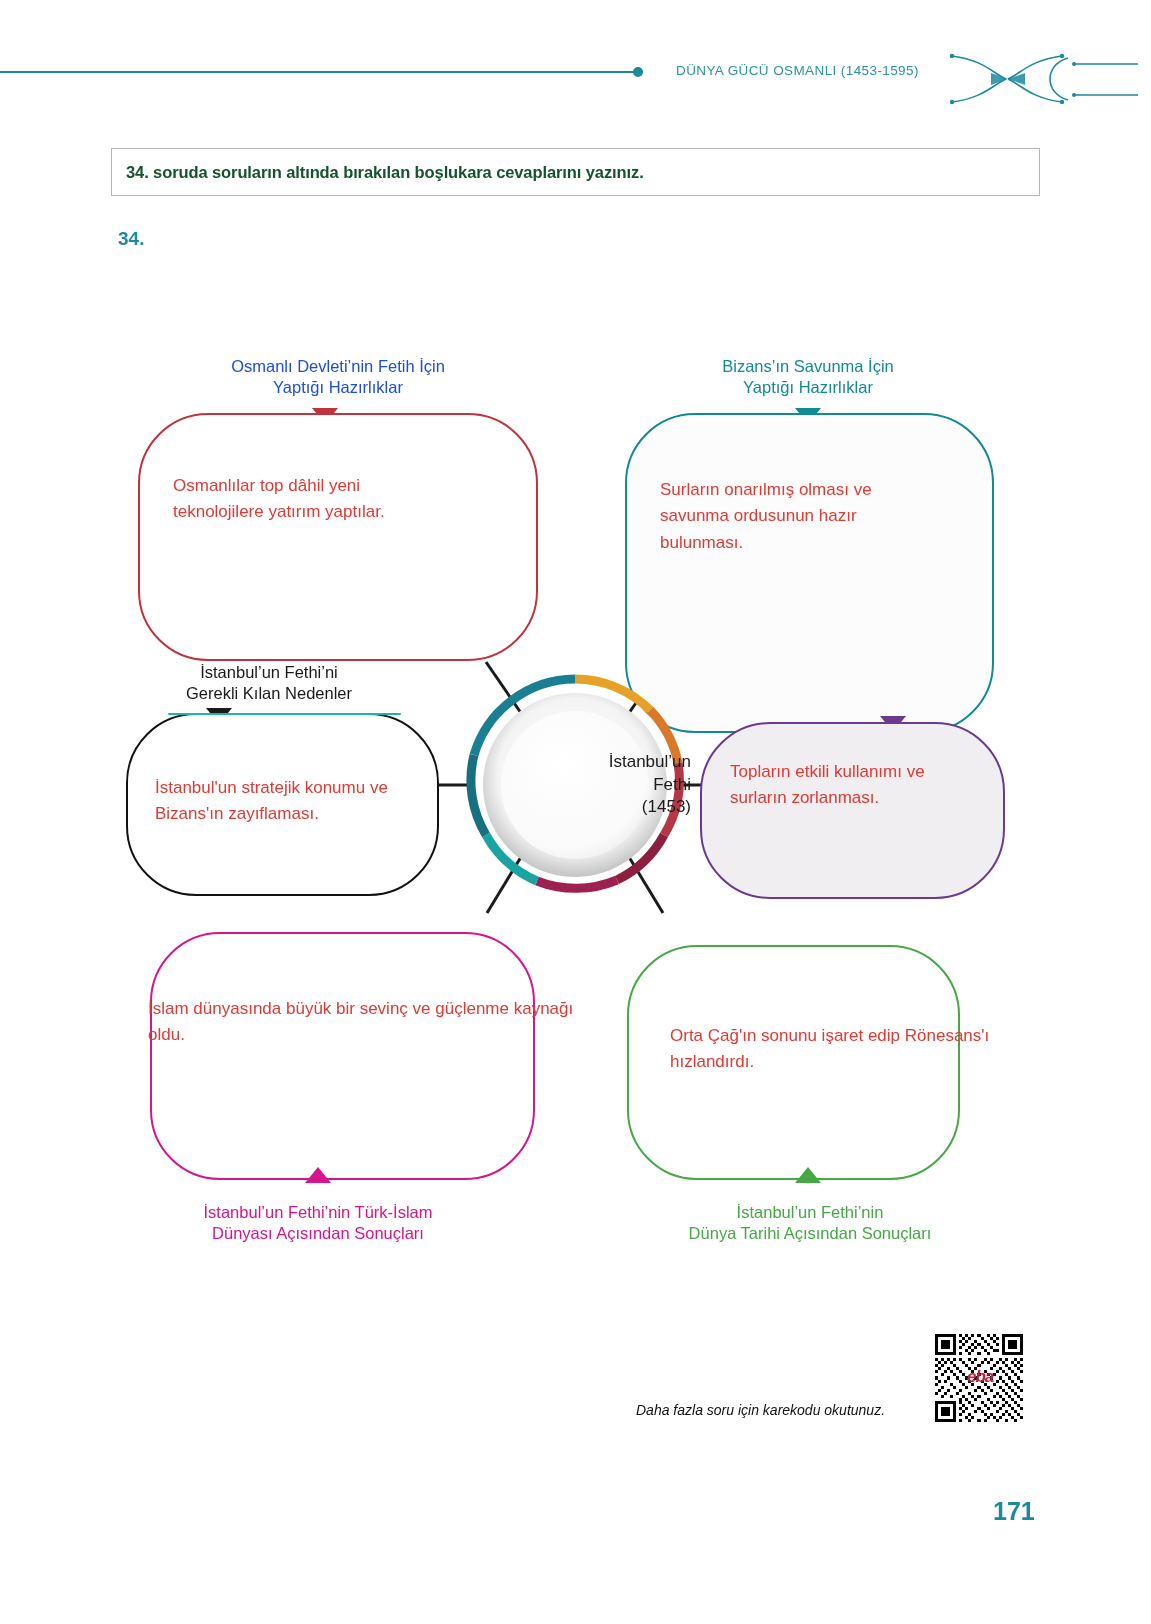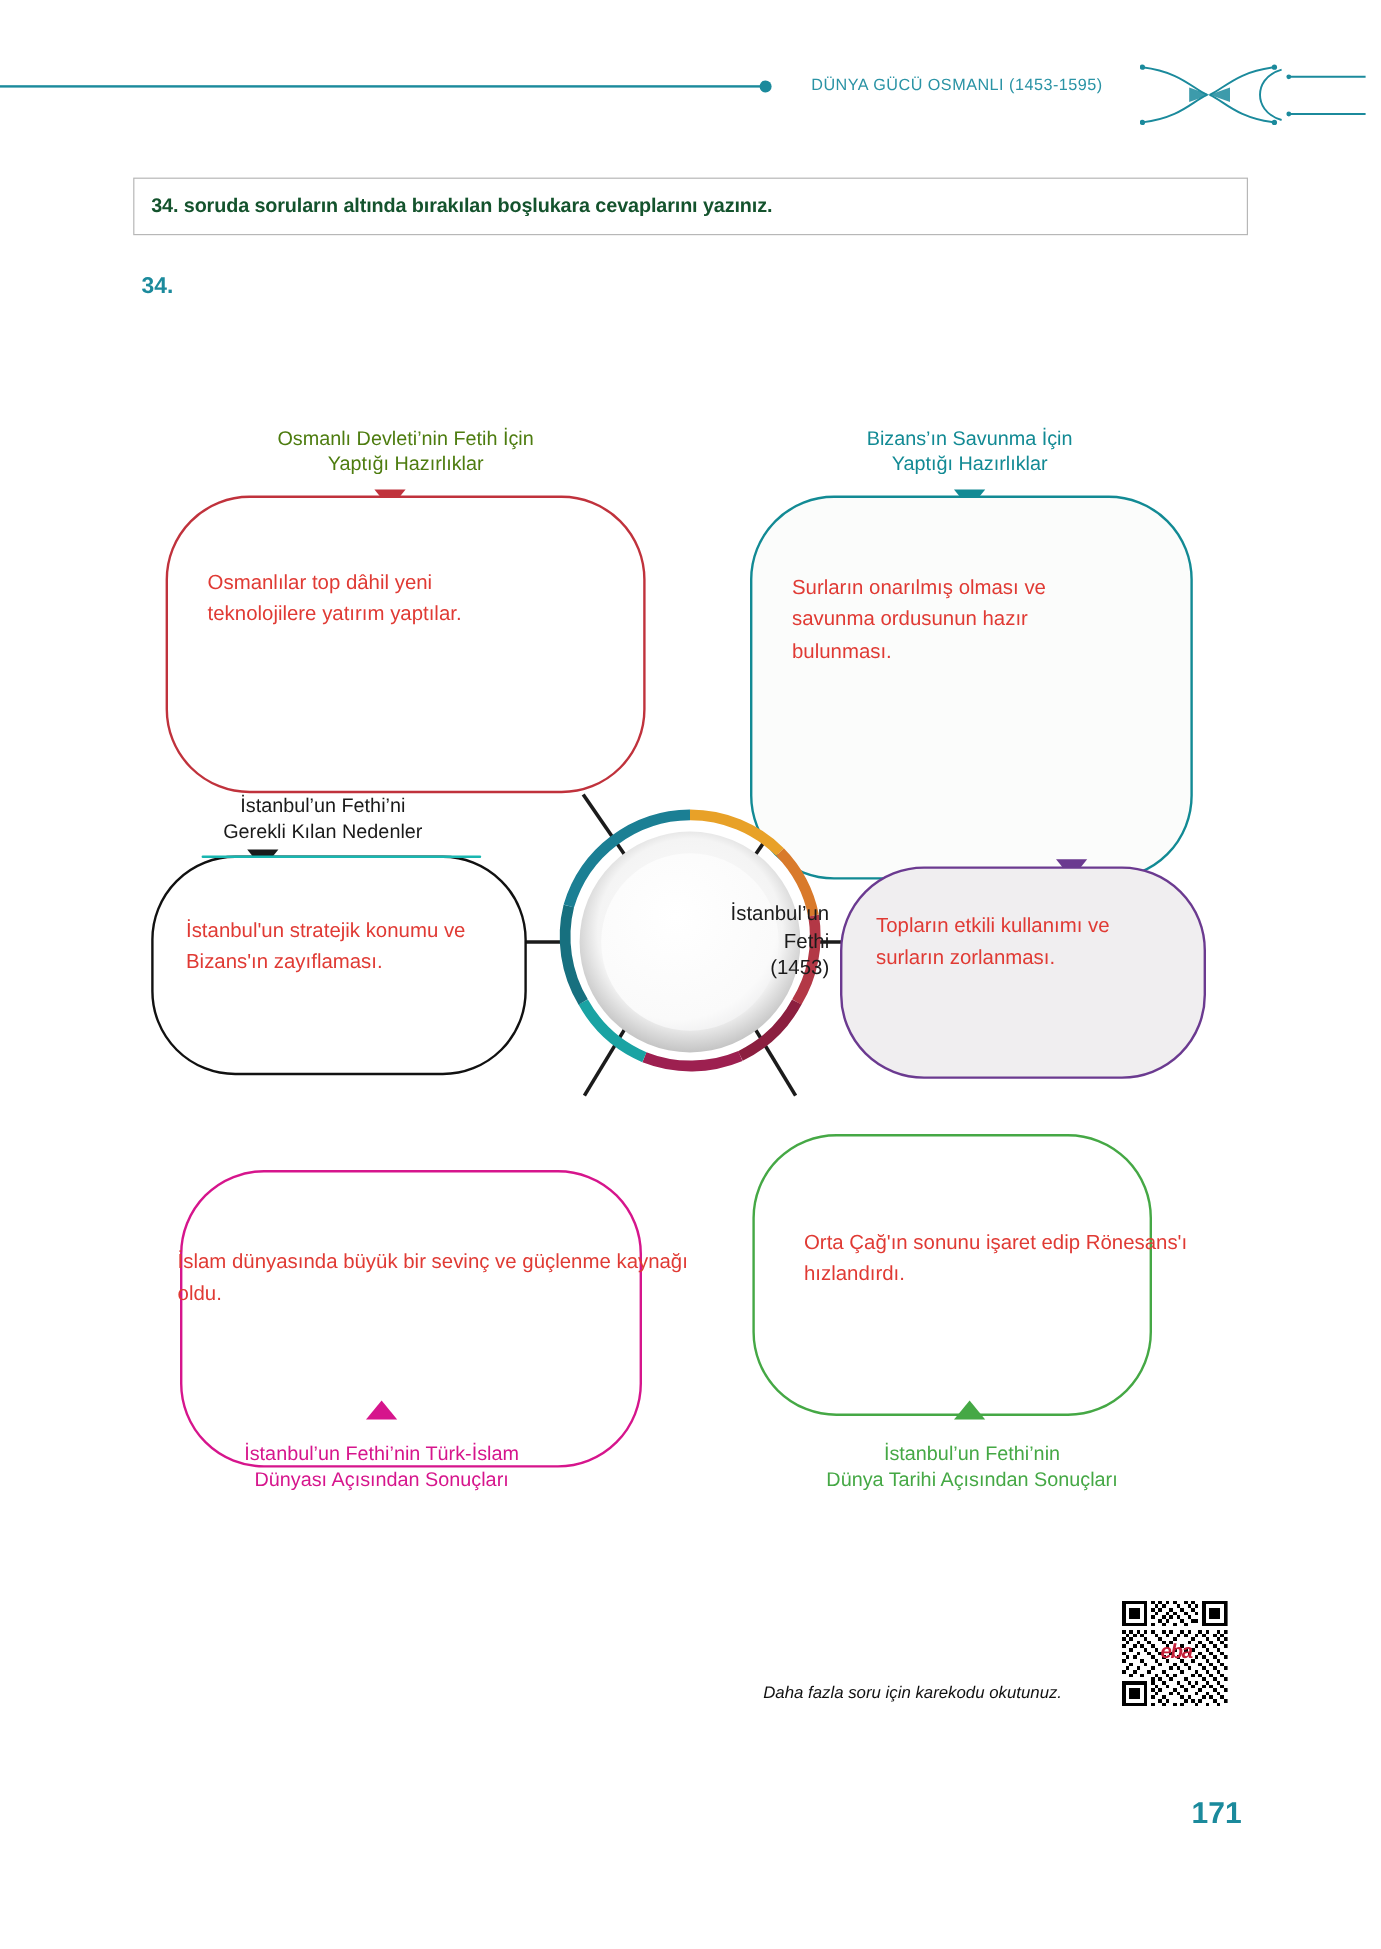--- a/index.html
+++ b/index.html
@@ -87,21 +87,21 @@
     background:#19b6b0; border-radius:2px;
   }
   
   #node-savas-taktikleri{
     left:700px; top:722px; width:305px; height:177px;
     border:2.2px solid #6b3a90; background:#f0eef0;
   }
   
   #node-turk-islam-sonuc{
     left:150px; top:932px; width:385px; height:248px;
-    border:2.2px solid #d6158c; background:#ffffff;margin-top:43px;
+    border:2.2px solid #d6158c; background:#ffffff;
   }
   
   #node-dunya-tarihi-sonuc{
     left:627px; top:945px; width:333px; height:235px;
     border:2.2px solid #45a845; background:#ffffff;
   }
   
   .center-wrap{ position:absolute; left:459px; top:669px; width:232px; height:232px;}
   .center-label{
     position:absolute; left:0; top:0; width:232px; height:232px;
@@ -170,40 +170,40 @@
     <g stroke="#1b1b1b" stroke-width="3" fill="none">
       <line x1="486" y1="662" x2="521" y2="713"></line>
       <line x1="664" y1="662" x2="629" y2="713"></line>
       <line x1="437" y1="785" x2="470" y2="785"></line>
       <line x1="680" y1="785" x2="713" y2="785"></line>
       <line x1="521" y1="857" x2="487" y2="913"></line>
       <line x1="629" y1="857" x2="663" y2="913"></line>
     </g>
   </svg>
 
-  <div class="lbl" style="left:178px;top:356px;width:320px;color:#4d7c0f;">Osmanlı Devleti’nin Fetih İçin
+  <div class="lbl" style="left:178px;top:356px;width:320px;color:#1d4ed8;">Osmanlı Devleti’nin Fetih İçin
 Yaptığı Hazırlıklar</div>
   <div class="tri down" style="left:312px;top:408px;border-top:16px solid #c0323c;"></div>
   <div class="node" id="node-osmanli-hazirlik">
     <div class="node-text" style="left:33px;top:58px;width:260px;">Osmanlılar top dâhil yeni teknolojilere yatırım yaptılar.</div>
   </div>
 
   <div class="lbl" style="left:648px;top:356px;width:320px;color:#128a94;">Bizans’ın Savunma İçin
 Yaptığı Hazırlıklar</div>
   <div class="tri down" style="left:795px;top:408px;border-top:16px solid #128a94;"></div>
   <div class="node" id="node-bizans-hazirlik">
     <div class="node-text" style="left:33px;top:62px;width:268px;">Surların onarılmış olması ve savunma ordusunun hazır bulunması.</div>
   </div>
 
   <div class="lbl" style="left:124px;top:662px;width:290px;color:#1a1a1a;">İstanbul’un Fethi’ni
 Gerekli Kılan Nedenler</div>
   <div class="tri down" style="left:206px;top:708px;border-top:16px solid #1a1a1a;"></div>
   <div class="node" id="node-gerekli-nedenler">
     <div class="topedge"></div>
-    <div class="node-text" style="left:27px;top:48px;width:282px;">İstanbul'un stratejik konumu ve Bizans'ın zayıflaması.</div>
+    <div class="node-text" style="left:27px;top:60px;width:282px;">İstanbul'un stratejik konumu ve Bizans'ın zayıflaması.</div>
   </div>
 
   <div class="tri down" style="left:880px;top:716px;border-top:16px solid #6b3a90;"></div>
   <div class="node" id="node-savas-taktikleri">
     <div class="node-text" style="left:28px;top:35px;width:254px;">Topların etkili kullanımı ve surların zorlanması.</div>
   </div>
 
   <div class="node" id="node-turk-islam-sonuc">
     <div class="node-text" style="left:-4px;top:62px;width:430px;">İslam dünyasında büyük bir sevinç ve güçlenme kaynağı oldu.</div>
   </div>

